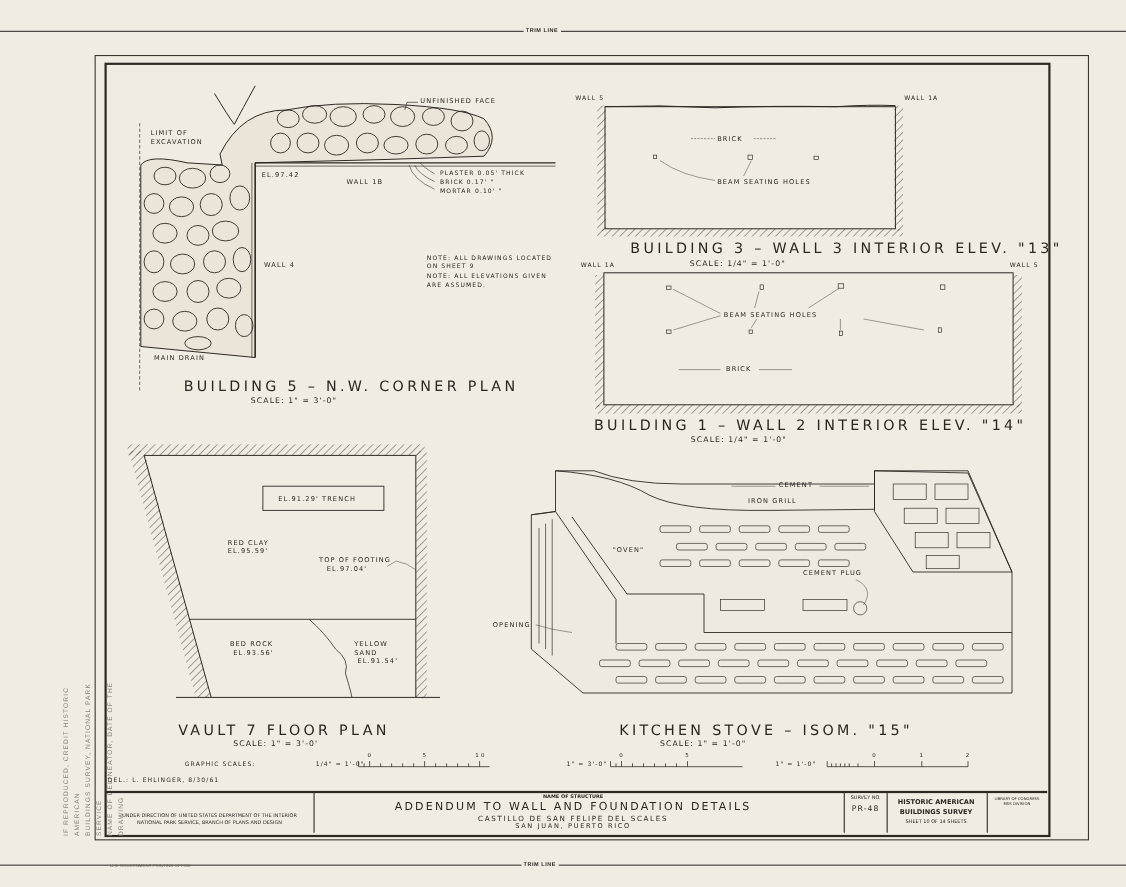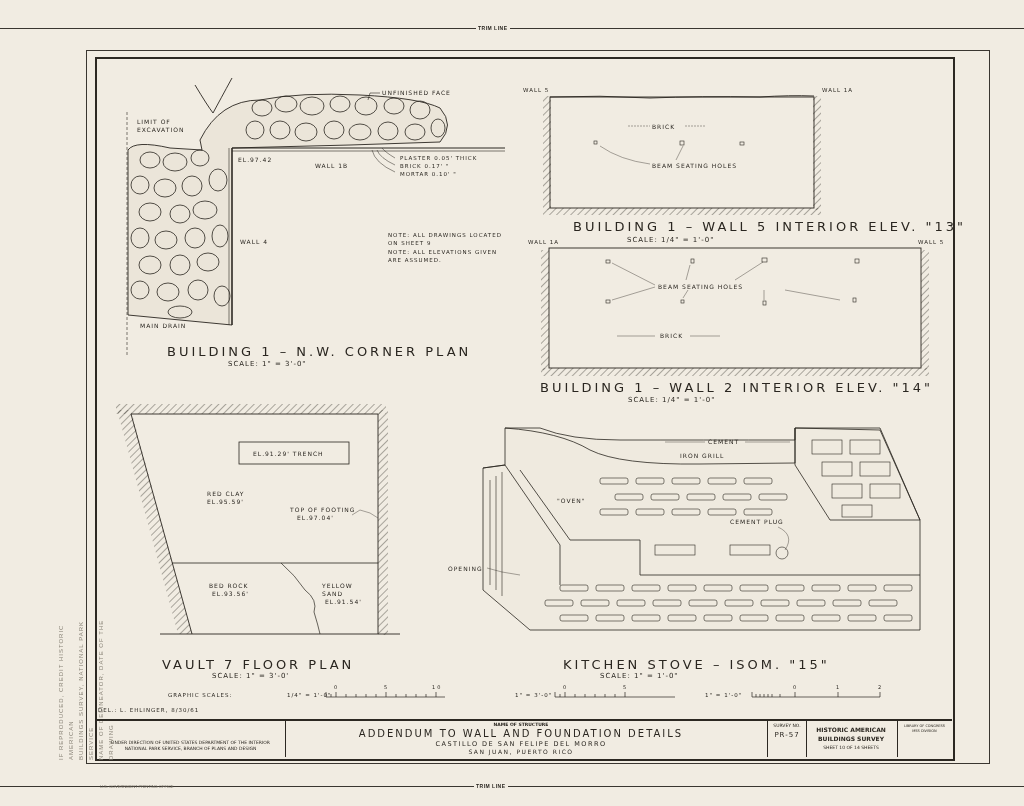--- a/index.html
+++ b/index.html
@@ -254,28 +254,28 @@
 <div class="abs hand lbl" style="left:382px;top:89px">UNFINISHED FACE</div>
 <div class="abs hand lbl" style="left:238px;top:156px">EL.97.42</div>
 <div class="abs hand lbl" style="left:315px;top:162px">WALL 1B</div>
 <div class="abs hand lbl" style="left:240px;top:238px">WALL 4</div>
 <div class="abs hand lbl" style="left:140px;top:322px">MAIN DRAIN</div>
 <div class="abs hand note" style="left:400px;top:155px">PLASTER 0.05' THICK</div>
 <div class="abs hand note" style="left:400px;top:163px">BRICK   0.17'   "</div>
 <div class="abs hand note" style="left:400px;top:171px">MORTAR  0.10'  "</div>
 <div class="abs hand note" style="left:388px;top:231px;width:125px;white-space:normal;line-height:8px">NOTE: ALL DRAWINGS LOCATED ON SHEET 9</div>
 <div class="abs hand note" style="left:388px;top:248px;width:125px;white-space:normal;line-height:8px">NOTE: ALL ELEVATIONS GIVEN ARE ASSUMED.</div>
-<div class="abs hand title" style="left:167px;top:344px">BUILDING 1 – N.W. CORNER PLAN</div>
+<div class="abs hand title" style="left:167px;top:344px">BUILDING 5 – N.W. CORNER PLAN</div>
 <div class="abs hand scale" style="left:228px;top:360px">SCALE: 1" = 3'-0"</div>
 
 <div class="abs hand note" style="left:523px;top:87px">WALL 5</div>
 <div class="abs hand note" style="left:822px;top:87px">WALL 1A</div>
 <div class="abs hand lbl" style="left:652px;top:123px">BRICK</div>
 <div class="abs hand lbl" style="left:652px;top:162px">BEAM SEATING HOLES</div>
-<div class="abs hand title" style="left:573px;top:219px">BUILDING 1 – WALL 5 INTERIOR ELEV. "13"</div>
+<div class="abs hand title" style="left:573px;top:219px">BUILDING 3 – WALL 3 INTERIOR ELEV. "13"</div>
 <div class="abs hand scale" style="left:627px;top:236px">SCALE: 1/4" = 1'-0"</div>
 
 <div class="abs hand note" style="left:528px;top:239px">WALL 1A</div>
 <div class="abs hand note" style="left:918px;top:239px">WALL 5</div>
 <div class="abs hand lbl" style="left:658px;top:283px">BEAM SEATING HOLES</div>
 <div class="abs hand lbl" style="left:660px;top:332px">BRICK</div>
 <div class="abs hand title" style="left:540px;top:380px">BUILDING 1 – WALL 2 INTERIOR ELEV. "14"</div>
 <div class="abs hand scale" style="left:628px;top:396px">SCALE: 1/4" = 1'-0"</div>
 
 <div class="abs hand lbl" style="left:253px;top:450px">EL.91.29' TRENCH</div>
@@ -314,26 +314,26 @@
 <div class="abs hand note" style="left:98px;top:707px">DEL.: L. EHLINGER, 8/30/61</div>
 
 <div class="abs" style="left:96px;top:719px;width:856px;height:0;border-top:2px solid #2c2822"></div>
 <div class="tb" style="left:96px;top:721px;width:189px;height:36px;border-top:none;border-left:none;border-bottom:none">
   <div class="tb-text" style="left:0;width:189px;top:19px;font-size:4.5px">UNDER DIRECTION OF UNITED STATES DEPARTMENT OF THE INTERIOR</div>
   <div class="tb-text" style="left:0;width:189px;top:25px;font-size:4.5px">NATIONAL PARK SERVICE, BRANCH OF PLANS AND DESIGN</div>
 </div>
 <div class="tb" style="left:285px;top:721px;width:472px;height:36px;border:none">
   <div class="tb-text" style="left:0;width:472px;top:1px;font-size:4.5px;font-weight:bold">NAME OF STRUCTURE</div>
   <div class="tb-text" style="left:0;width:472px;top:7px;font-size:10px;letter-spacing:2px">ADDENDUM TO WALL AND FOUNDATION DETAILS</div>
-  <div class="tb-text" style="left:0;width:472px;top:19px;font-size:6.5px;letter-spacing:1.5px">CASTILLO DE SAN FELIPE DEL MORRO</div>
+  <div class="tb-text" style="left:0;width:472px;top:19px;font-size:6.5px;letter-spacing:1.5px">CASTILLO DE SAN FELIPE DEL SCALES</div>
   <div class="tb-text" style="left:0;width:472px;top:27px;font-size:6px;letter-spacing:1.5px">SAN JUAN, PUERTO RICO</div>
 </div>
 <div class="tb" style="left:767px;top:721px;width:38px;height:36px;border-top:none;border-bottom:none">
   <div class="tb-text" style="left:0;width:38px;top:2px;font-size:4.5px">SURVEY NO.</div>
-  <div class="tb-text" style="left:0;width:38px;top:10px;font-size:7px;letter-spacing:1px">PR-57</div>
+  <div class="tb-text" style="left:0;width:38px;top:10px;font-size:7px;letter-spacing:1px">PR-48</div>
 </div>
 <div class="tb" style="left:805px;top:721px;width:92px;height:36px;border-top:none;border-bottom:none;border-left:none">
   <div class="tb-text" style="left:0;width:92px;top:5px;font-size:6px;font-weight:bold">HISTORIC AMERICAN</div>
   <div class="tb-text" style="left:0;width:92px;top:14px;font-size:6px;font-weight:bold">BUILDINGS SURVEY</div>
   <div class="tb-text" style="left:0;width:92px;top:24px;font-size:4.5px">SHEET 10 OF 14 SHEETS</div>
 </div>
 <div class="tb" style="left:897px;top:721px;width:55px;height:36px;border:none">
   <div class="tb-text" style="left:0;width:55px;top:3px;font-size:3.5px">LIBRARY OF CONGRESS</div>
   <div class="tb-text" style="left:0;width:55px;top:8px;font-size:3.5px">MSS DIVISION</div>
 </div>

